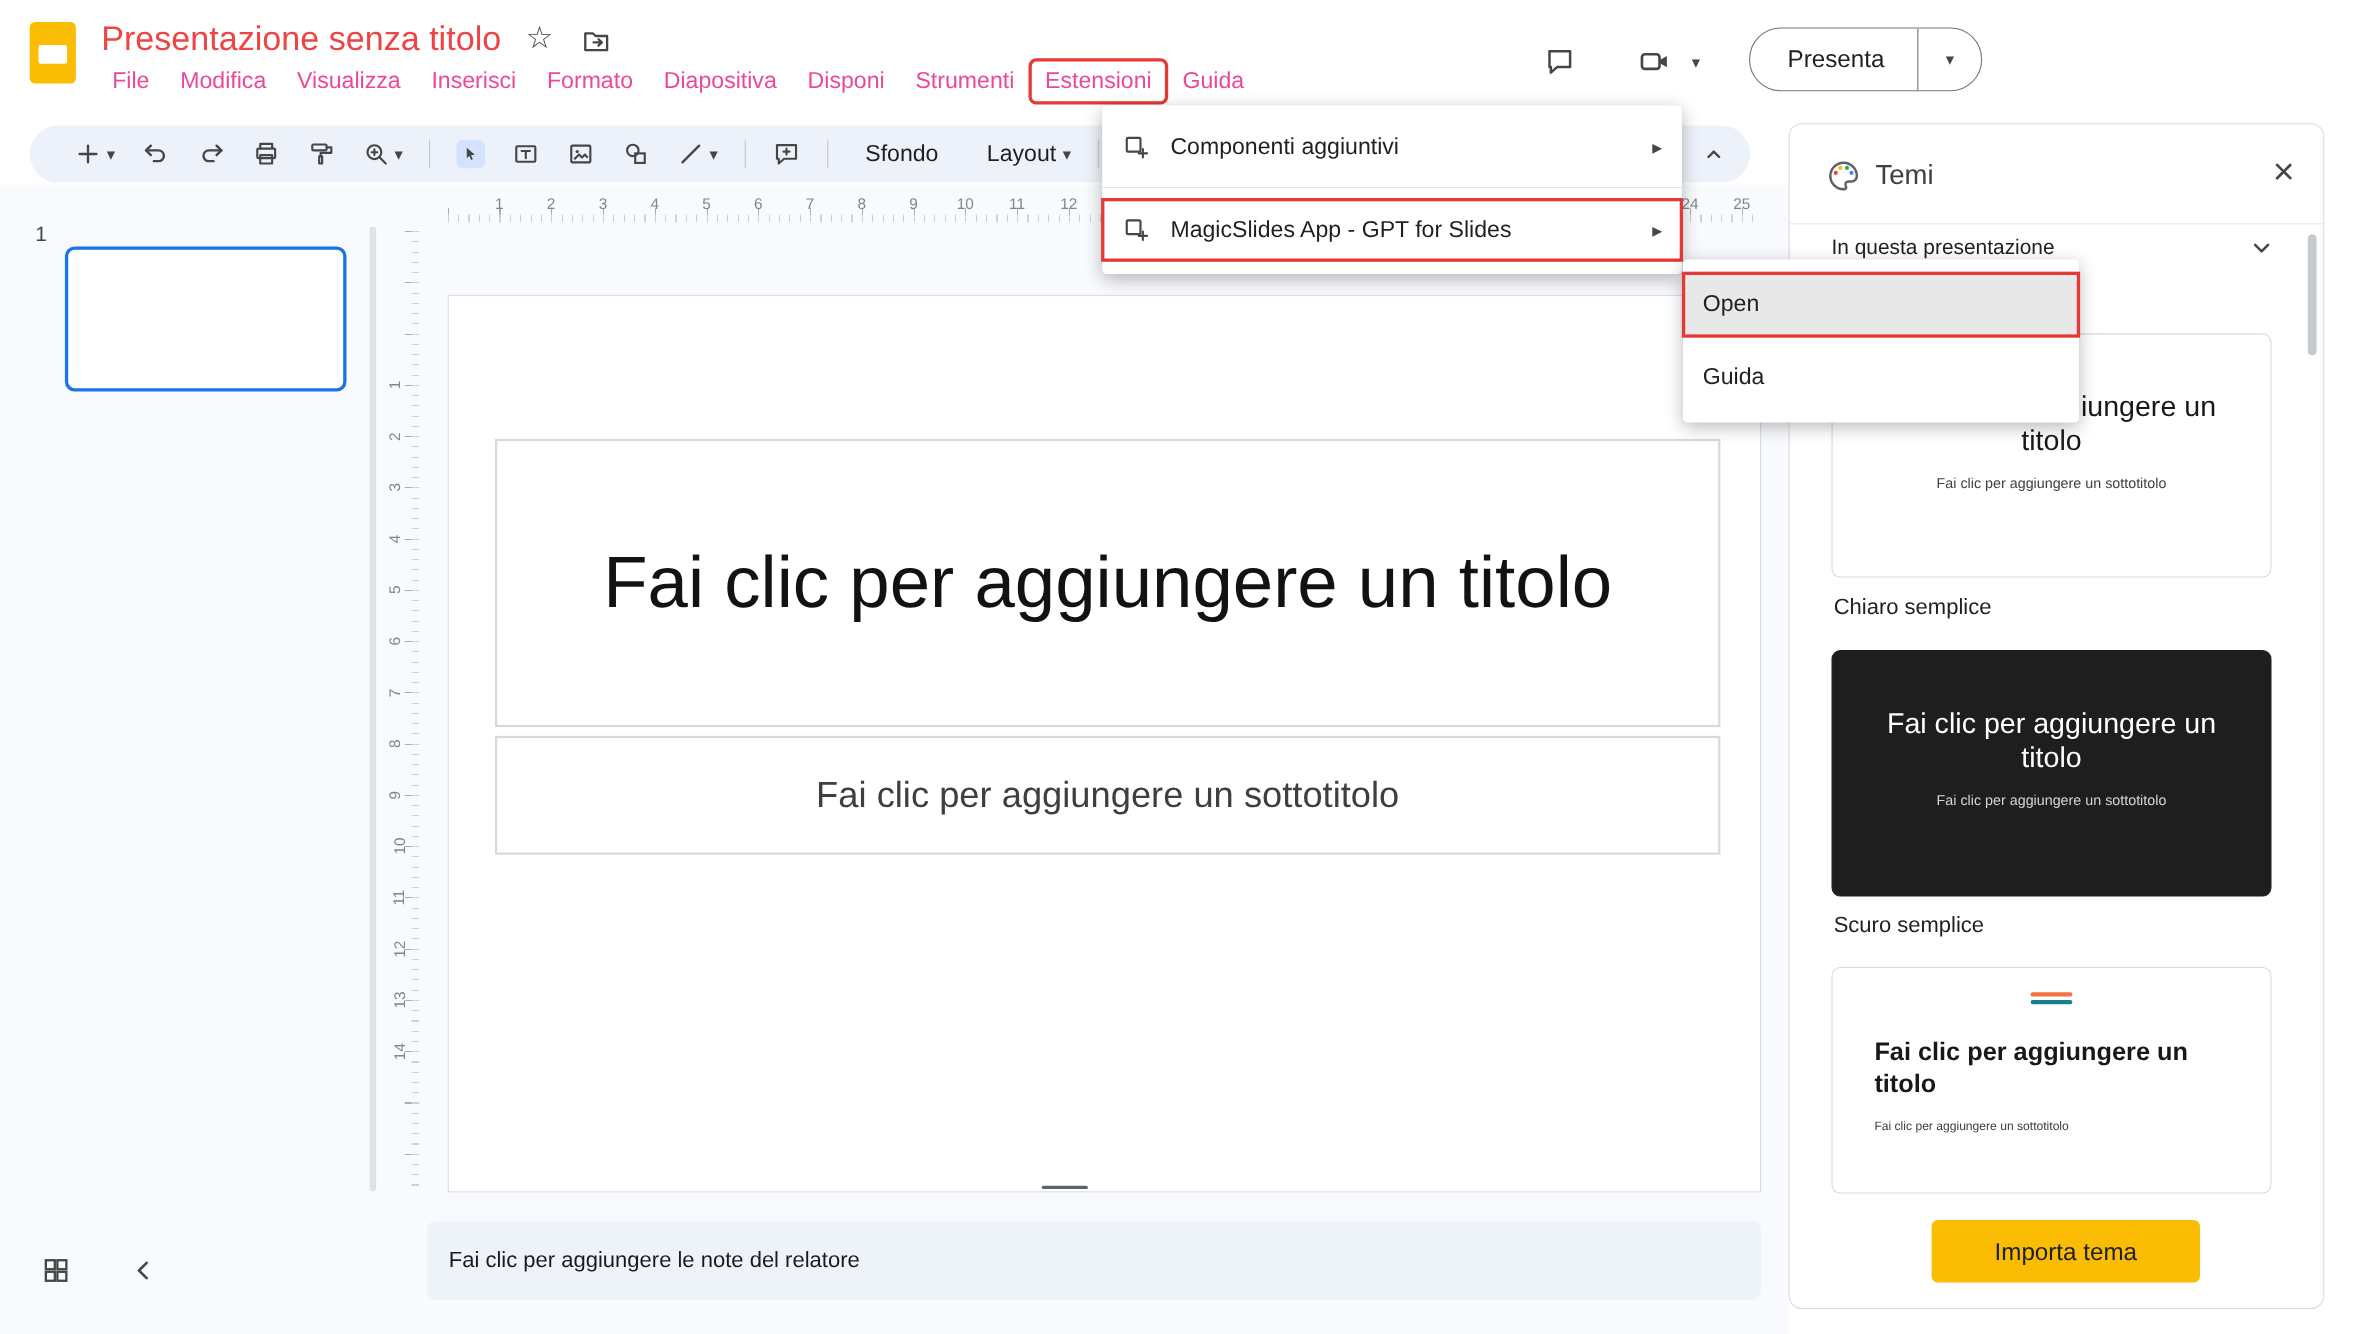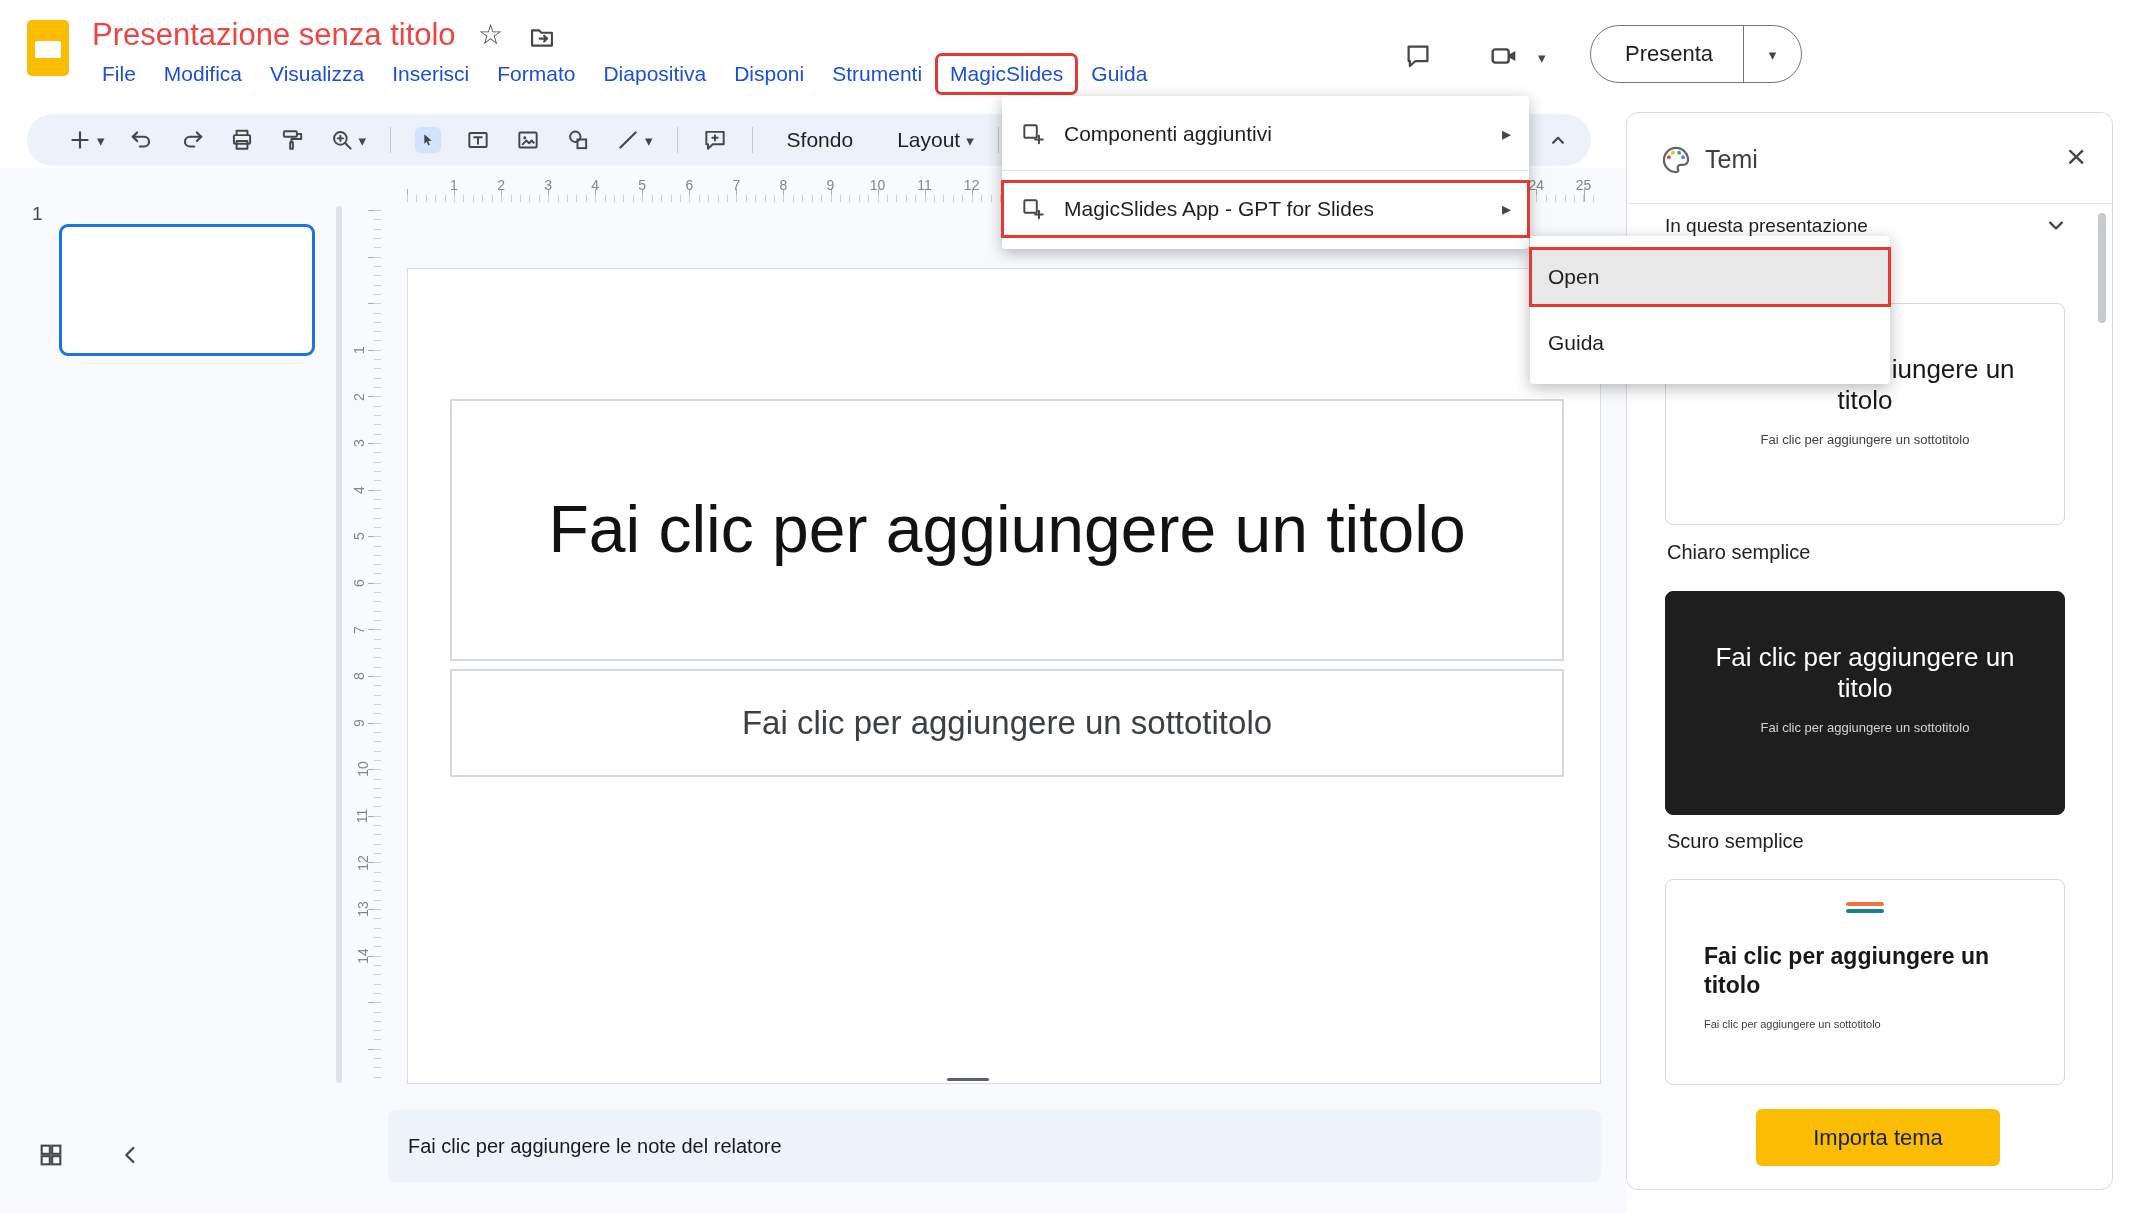--- a/index.html
+++ b/index.html
@@ -12,21 +12,21 @@
   svg { display:block; }
   .icon-btn { display:flex; align-items:center; justify-content:center; cursor:pointer; border-radius:50%; }
 
   
   .topbar { left:0; top:0; width:2151px; height:100px; background:#fff; }
   .logo-body { position:absolute; inset:0; background:#fbbc04; border-radius:5px; }
   .logo-inner { position:absolute; left:8px; top:21px; width:26px; height:17px; background:#fff; border-radius:2px; }
   .doc-title { font-size:31px; color:#ef4444; white-space:nowrap; }
   .title-icon { color:#444746; }
   .menubar { display:flex; align-items:center; }
-  .menu-item { padding:8px 14px; font-size:21px; color:#1d4ed8; border-radius:6px; cursor:pointer; white-space:nowrap; }
+  .menu-item { padding:8px 14px; font-size:21px; color:#ec4899; border-radius:6px; cursor:pointer; white-space:nowrap; }
   .red-outline { outline:3px solid #e53935; outline-offset:-2px; }
   .caret { font-size:15px; color:#444746; line-height:1; }
 
   .pill-btn { display:flex; align-items:center; height:58px; border-radius:29px; font-size:22px; cursor:pointer;justify-content:flex-end; }
   .present-btn { border:1px solid #747775; background:#fff; color:#1f1f1f; }
   .present-main { padding:0 30px 0 34px; height:100%; display:flex; align-items:center; }
   .present-caret { width:58px; height:100%; display:flex; align-items:center; justify-content:center; border-left:1px solid #747775; }
   .share-btn { background:#c2e7ff; color:#001d35; font-weight:500; padding:0 34px 0 28px; gap:12px; }
 
   
@@ -167,21 +167,21 @@
 
   <div class="abs menubar" style="left:88px;top:54px;">
     <span class="menu-item">File</span>
     <span class="menu-item">Modifica</span>
     <span class="menu-item">Visualizza</span>
     <span class="menu-item">Inserisci</span>
     <span class="menu-item">Formato</span>
     <span class="menu-item">Diapositiva</span>
     <span class="menu-item">Disponi</span>
     <span class="menu-item">Strumenti</span>
-    <span class="menu-item red-outline">MagicSlides</span>
+    <span class="menu-item red-outline">Estensioni</span>
     <span class="menu-item">Guida</span>
   </div>
 
   <div class="abs icon-btn" style="left:1398px;top:36px;width:40px;height:40px;">
     <svg width="30" height="30" viewBox="0 0 24 24" fill="none" stroke="#444746" stroke-width="1.8" stroke-linejoin="round">
       <path d="M4.5 4.5h15v11.5H10L5.5 20v-4h-1z"></path>
     </svg>
   </div>
   <div class="abs icon-btn" style="left:1482px;top:36px;width:44px;height:40px;">
     <svg width="32" height="32" viewBox="0 0 24 24" fill="none" stroke="#444746" stroke-width="1.8" stroke-linejoin="round">

